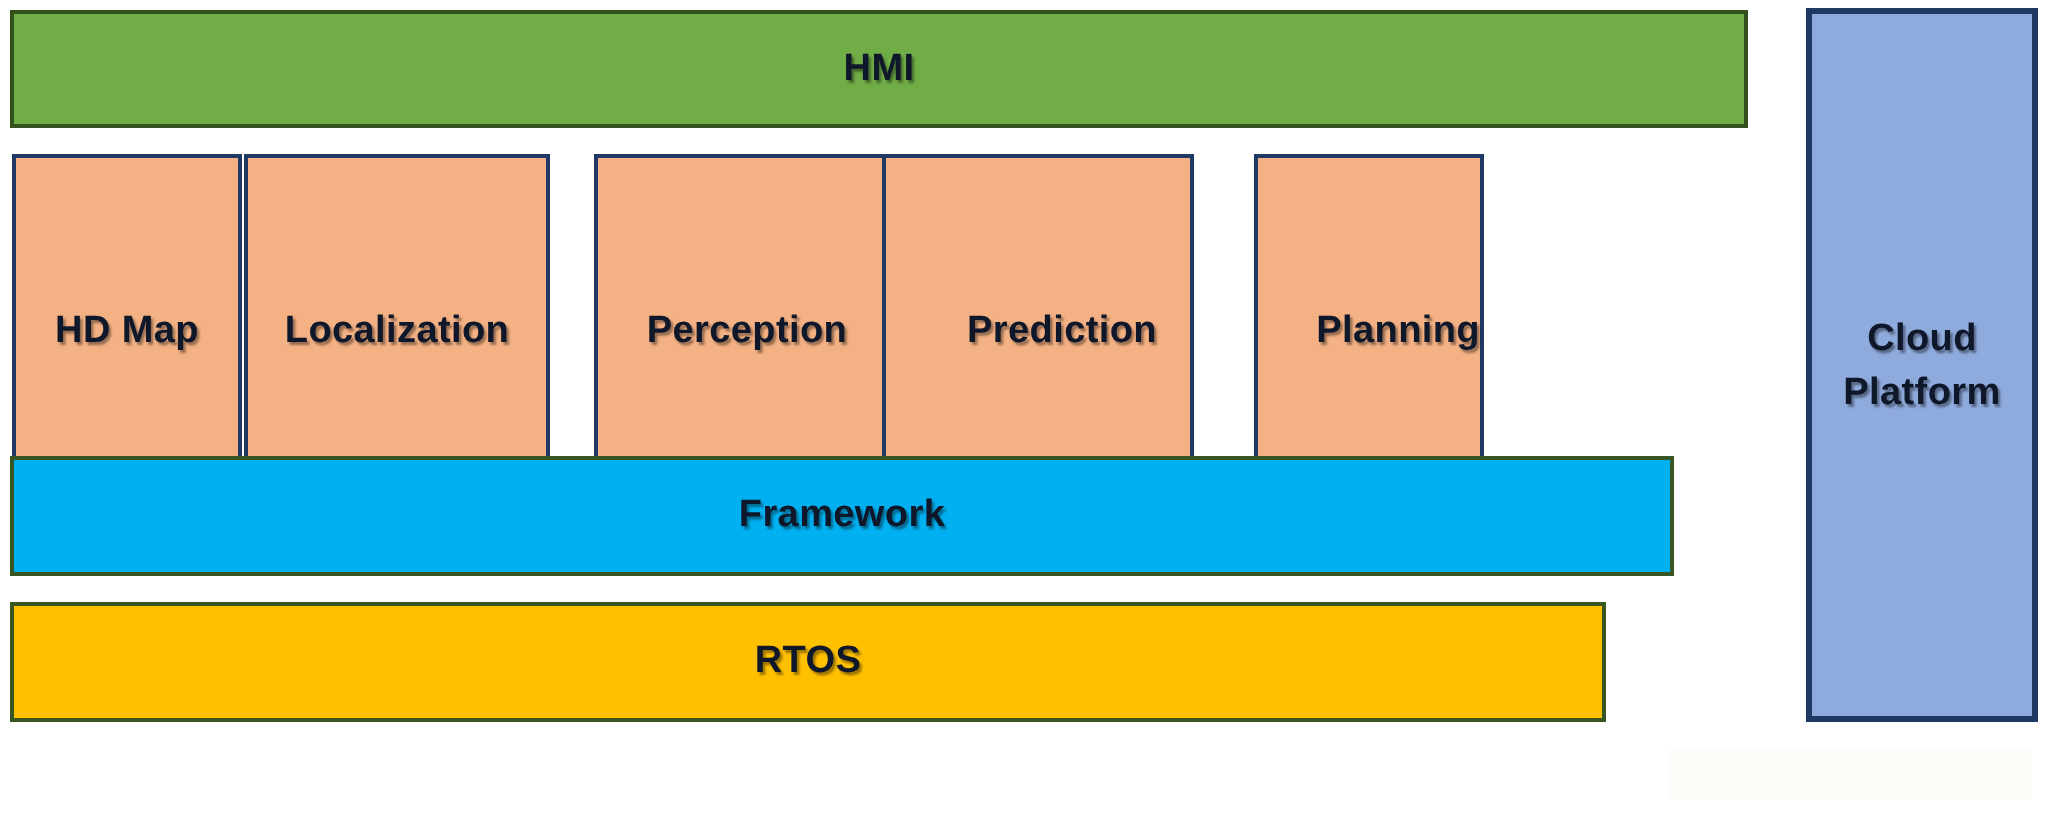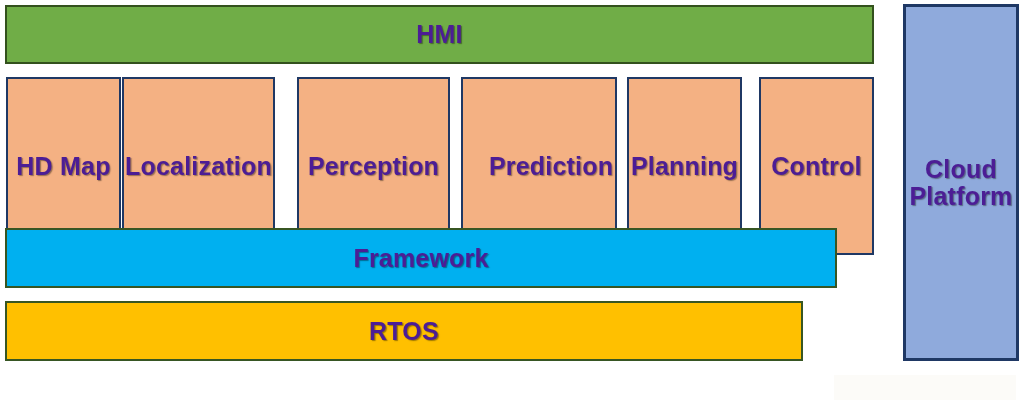--- a/index.html
+++ b/index.html
@@ -17,33 +17,33 @@
   }
   .block {
     position: absolute;
     box-sizing: border-box;
     border: 2px solid #000;
     display: flex;
     align-items: center;
     justify-content: center;
     text-align: center;
     font-weight: 700;
-    font-size: 25px;
-    color: #4c1d95;
+    font-size: 19px;
+    color: #0f172a;
     text-shadow: 1.2px 1.4px 1.2px rgba(0,0,0,0.40);
     letter-spacing: 0.2px;
   }
   
   .hmi        { left: 5px;   top: 5px;   width: 869px; height: 59px; }
   
   .module     { top: 77px;  height: 178px; }
   .m-hdmap    { left: 6px;   width: 115px; }
   .m-local    { left: 122px; width: 153px; }
   .m-percep   { left: 297px; width: 153px; }
-  .m-predict  { left: 461px; width: 156px; padding-left: 24px; }
+  .m-predict  { left: 441px; width: 156px; padding-left: 24px; }
   .m-plan     { left: 627px; width: 115px; }
   .m-control  { left: 759px; width: 115px; }
   
   .framework  { left: 5px;   top: 228px; width: 832px; height: 60px; }
   .rtos       { left: 5px;   top: 301px; width: 798px; height: 60px; }
   
   .cloud      { left: 903px; top: 4px;   width: 116px; height: 357px;
                 border-width: 3px; line-height: 27px; padding: 1px 10px; }
   
   .artifact   { position: absolute; left: 834px; top: 375px;
@@ -67,27 +67,24 @@
   </div>
 
   <div class="block module m-percep" style="background: rgb(244, 177, 131); border-color: rgb(31, 56, 100);">
     <span>Perception</span>
   </div>
 
   <div class="block module m-predict" style="background: rgb(244, 177, 131); border-color: rgb(31, 56, 100);">
     <span>Prediction</span>
   </div>
 
-  <div class="block module m-plan" style="background: rgb(244, 177, 131); border-color: rgb(31, 56, 100);">
+  <div class="block module m-plan" style="background: rgb(244, 177, 131); border-color: rgb(31, 56, 100); justify-content: flex-end;">
     <span>Planning</span>
   </div>
 
-  <div class="block module m-control" style="background: rgb(244, 177, 131); border-color: rgb(31, 56, 100);">
-    <span>Control</span>
-  </div>
 
   <div class="block framework" style="background: rgb(0, 176, 240); border-color: rgb(55, 86, 35);">
     <span>Framework</span>
   </div>
 
   <div class="block rtos" style="background: rgb(255, 192, 0); border-color: rgb(55, 86, 35);">
     <span>RTOS</span>
   </div>
 
   <div class="block cloud" style="background: rgb(143, 170, 220); border-color: rgb(31, 56, 100);">

